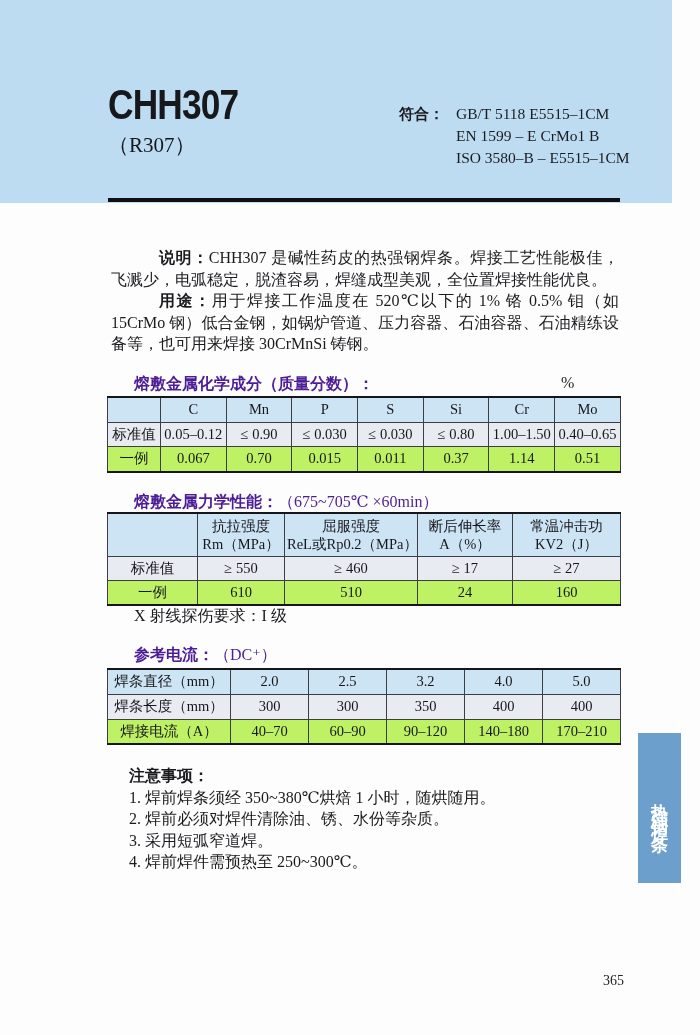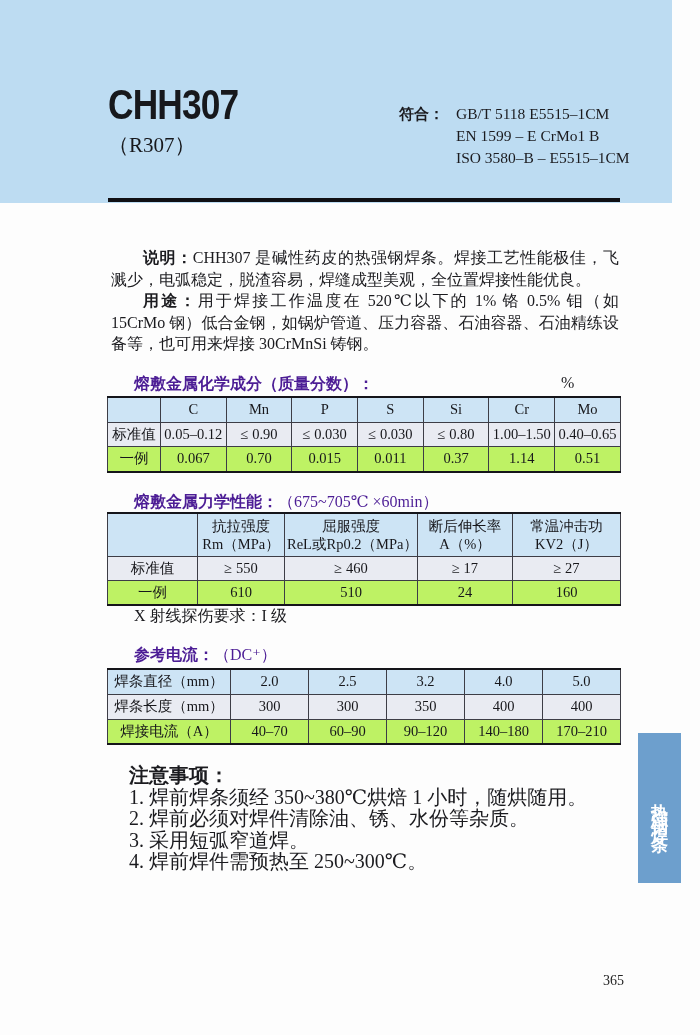--- a/index.html
+++ b/index.html
@@ -14,41 +14,41 @@
   .alias{position:absolute;left:108px;top:131px;font-size:21px;color:#17181c;}
   .compliance{position:absolute;left:399px;top:103px;display:flex;gap:12px;}
   .comp-label{font-family:"Liberation Sans","DejaVu Sans",sans-serif;font-weight:bold;
               font-size:15px;line-height:22px;}
   .comp-lines{font-size:15.5px;line-height:22px;}
   .rule{position:absolute;left:108px;top:198px;width:512px;height:4px;background:#101014;}
   
   .desc{position:absolute;left:111px;top:247px;width:508px;font-size:16px;
         line-height:21.6px;text-align:justify;}
   .desc p{margin:0;text-indent:2em;}
-  .desc .lbl{font-family:Liberation Sans, sans-serif;font-weight:bold;}
+  .desc .lbl{font-family:Liberation Sans, sans-serif;font-weight:bold;margin-left:16px;}
   
   .caption{position:absolute;left:134px;font-family:"Liberation Sans","DejaVu Sans",sans-serif;
            font-weight:bold;font-size:16px;color:#4c1d95;}
   .caption .cond{font-family:"Liberation Serif","DejaVu Serif",serif;font-weight:normal;}
   .unit{position:absolute;left:561px;top:374px;font-size:16px;}
   
   table{border-collapse:collapse;table-layout:fixed;position:absolute;left:107px;
         font-size:14.5px;text-align:center;color:#17171b;}
   td{border:1px solid #3d3d46;padding:0 2px;overflow:hidden;white-space:nowrap;}
   table{border-top:2.5px solid #15151a;border-bottom:2.5px solid #15151a;}
   .hd{background:#cde4f5;}
   .rowA{background:#e9ebf2;}
   .rowB{background:#bef264;}
   .t1 td{height:23.5px;}
   .t2 .hrow td{height:42px;line-height:18px;}
   .t2 .drow td{height:23px;}
   .t3 td{height:23.8px;}
   .xray{position:absolute;left:134px;top:606px;font-size:16px;}
   
-  .notes{position:absolute;left:129px;top:765px;font-size:20px;line-height:21.5px;}
+  .notes{position:absolute;left:129px;top:765px;font-size:16px;line-height:21.5px;}
   .notes .ntitle{font-family:"Liberation Sans","DejaVu Sans",sans-serif;font-weight:bold;}
   .notes div{margin:0;}
   
   .side-tab{position:absolute;left:638px;top:733px;width:43px;height:150px;background:#6d9fcd;
             color:#ffffff;font-family:"Liberation Sans","DejaVu Sans",sans-serif;font-weight:bold;
             font-size:17px;writing-mode:vertical-rl;text-orientation:upright;letter-spacing:8px;
             display:flex;align-items:center;justify-content:center;padding-top:4px;box-sizing:border-box;}
   .page-num{position:absolute;left:603px;top:973px;font-size:14px;color:#222;}
 </style>
 </head>

